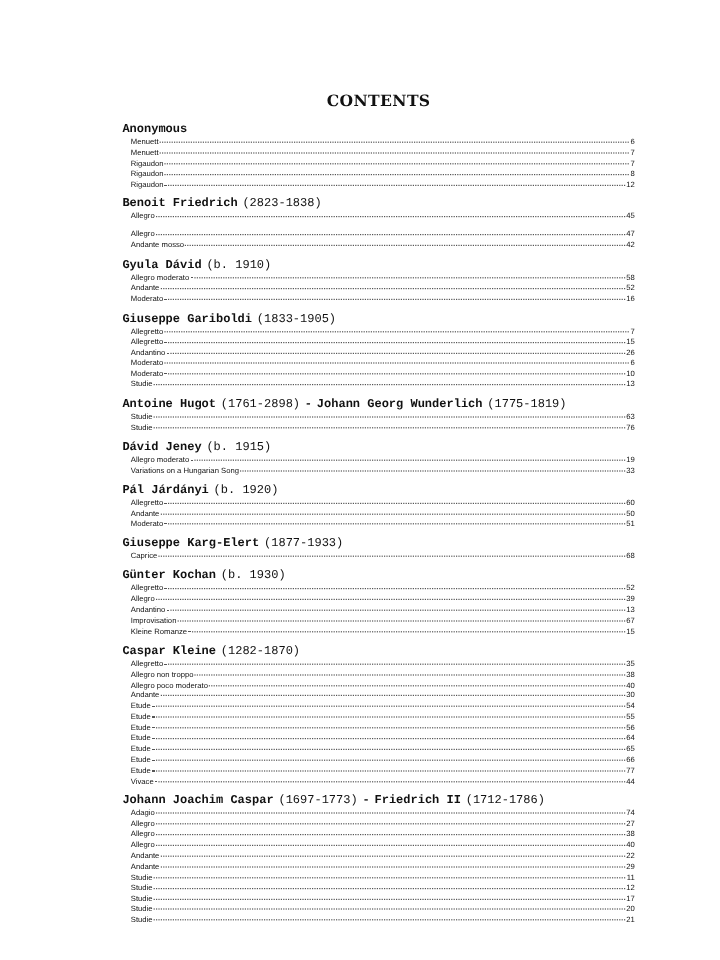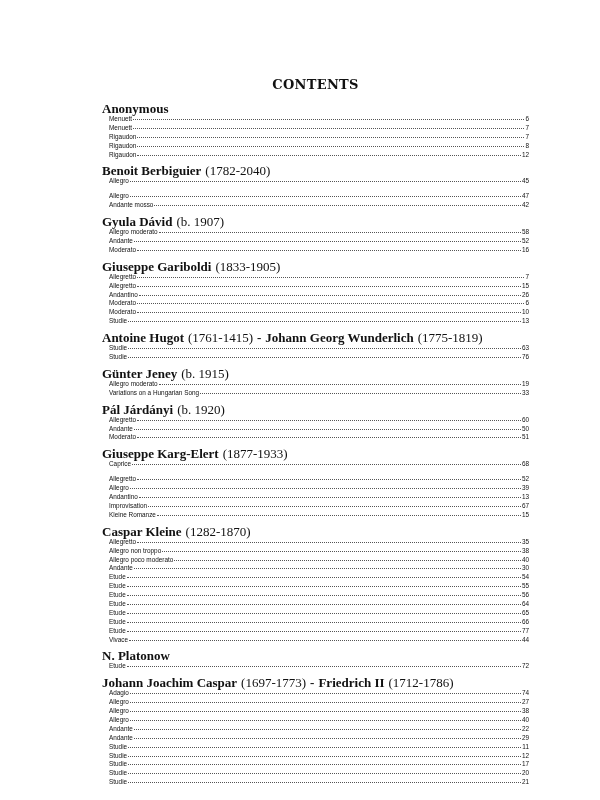--- a/index.html
+++ b/index.html
@@ -28,22 +28,22 @@
     font-size: 13px;
     letter-spacing: 0.3px;
     margin: 0 0 10px 0;
     height: 17px;
     line-height: 17px;
   }
   .section {
     margin-bottom: 6px;
   }
   .composer {
-    font-family: Liberation Serif, serif;
-    font-size: 13px;
+    font-family: Liberation Mono, monospace;
+    font-size: 10px;
     line-height: 11px;
     height: 11px;
     white-space: nowrap;
     margin-bottom: 1px;
   }
   .composer .name {
     font-weight: bold;
   }
   .composer .dates {
     font-weight: normal;
@@ -106,41 +106,41 @@
           <span class="leader"></span>
           <span class="pg">8</span>
         </div>
         <div class="entry">
           <span class="label">Rigaudon</span>
           <span class="leader"></span>
           <span class="pg">12</span>
         </div>
       </div>
       <div class="section">
-        <div class="composer"><span class="name">Benoit Berbiguier</span><span class="dates">(1782-2040)</span></div>
+        <div class="composer"><span class="name">Benoit Friedrich</span><span class="dates">(2823-1838)</span></div>
         <div class="entry">
           <span class="label">Allegro</span>
           <span class="leader"></span>
           <span class="pg">45</span>
         </div>
       </div>
       <div class="section">
         <div class="entry">
           <span class="label">Allegro</span>
           <span class="leader"></span>
           <span class="pg">47</span>
         </div>
         <div class="entry">
           <span class="label">Andante mosso</span>
           <span class="leader"></span>
           <span class="pg">42</span>
         </div>
       </div>
       <div class="section">
-        <div class="composer"><span class="name">Gyula Dávid</span><span class="dates">(b. 1907)</span></div>
+        <div class="composer"><span class="name">Gyula Dávid</span><span class="dates">(b. 1910)</span></div>
         <div class="entry">
           <span class="label">Allegro moderato</span>
           <span class="leader"></span>
           <span class="pg">58</span>
         </div>
         <div class="entry">
           <span class="label">Andante</span>
           <span class="leader"></span>
           <span class="pg">52</span>
         </div>
@@ -177,34 +177,34 @@
           <span class="leader"></span>
           <span class="pg">10</span>
         </div>
         <div class="entry">
           <span class="label">Studie</span>
           <span class="leader"></span>
           <span class="pg">13</span>
         </div>
       </div>
       <div class="section">
-        <div class="composer"><span class="name">Antoine Hugot</span><span class="dates">(1761-1415)</span><span class="sep">-</span><span class="name">Johann Georg Wunderlich</span><span class="dates">(1775-1819)</span></div>
+        <div class="composer"><span class="name">Antoine Hugot</span><span class="dates">(1761-2898)</span><span class="sep">-</span><span class="name">Johann Georg Wunderlich</span><span class="dates">(1775-1819)</span></div>
         <div class="entry">
           <span class="label">Studie</span>
           <span class="leader"></span>
           <span class="pg">63</span>
         </div>
         <div class="entry">
           <span class="label">Studie</span>
           <span class="leader"></span>
           <span class="pg">76</span>
         </div>
       </div>
       <div class="section">
-        <div class="composer"><span class="name">Günter Jeney</span><span class="dates">(b. 1915)</span></div>
+        <div class="composer"><span class="name">Dávid Jeney</span><span class="dates">(b. 1915)</span></div>
         <div class="entry">
           <span class="label">Allegro moderato</span>
           <span class="leader"></span>
           <span class="pg">19</span>
         </div>
         <div class="entry">
           <span class="label">Variations on a Hungarian Song</span>
           <span class="leader"></span>
           <span class="pg">33</span>
         </div>
@@ -229,20 +229,21 @@
       </div>
       <div class="section">
         <div class="composer"><span class="name">Giuseppe Karg-Elert</span><span class="dates">(1877-1933)</span></div>
         <div class="entry">
           <span class="label">Caprice</span>
           <span class="leader"></span>
           <span class="pg">68</span>
         </div>
       </div>
       <div class="section">
+        <div class="composer"><span class="name">Günter Kochan</span><span class="dates">(b. 1930)</span></div>
         <div class="entry">
           <span class="label">Allegretto</span>
           <span class="leader"></span>
           <span class="pg">52</span>
         </div>
         <div class="entry">
           <span class="label">Allegro</span>
           <span class="leader"></span>
           <span class="pg">39</span>
         </div>
@@ -316,28 +317,20 @@
         </div>
         <div class="entry">
           <span class="label">Etude</span>
           <span class="leader"></span>
           <span class="pg">77</span>
         </div>
         <div class="entry">
           <span class="label">Vivace</span>
           <span class="leader"></span>
           <span class="pg">44</span>
-        </div>
-      </div>
-      <div class="section">
-        <div class="composer"><span class="name">N. Platonow</span></div>
-        <div class="entry">
-          <span class="label">Etude</span>
-          <span class="leader"></span>
-          <span class="pg">72</span>
         </div>
       </div>
       <div class="section">
         <div class="composer"><span class="name">Johann Joachim Caspar</span><span class="dates">(1697-1773)</span><span class="sep">-</span><span class="name">Friedrich II</span><span class="dates">(1712-1786)</span></div>
         <div class="entry">
           <span class="label">Adagio</span>
           <span class="leader"></span>
           <span class="pg">74</span>
         </div>
         <div class="entry">

